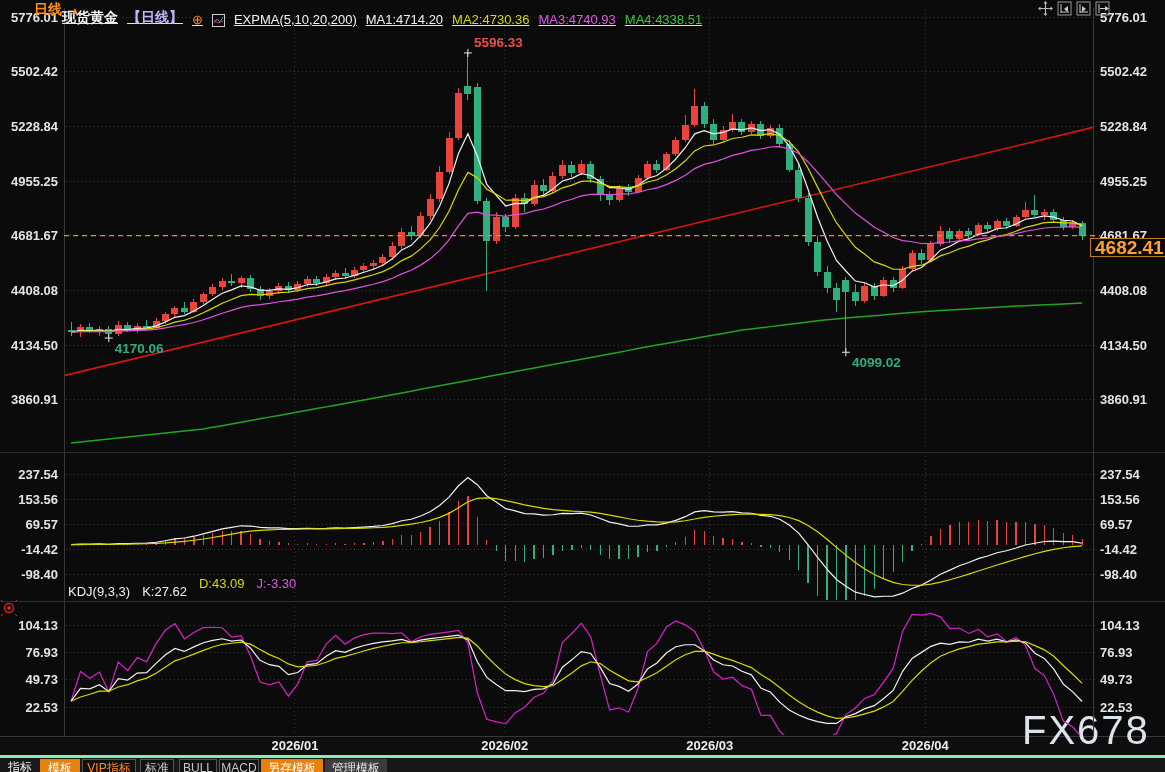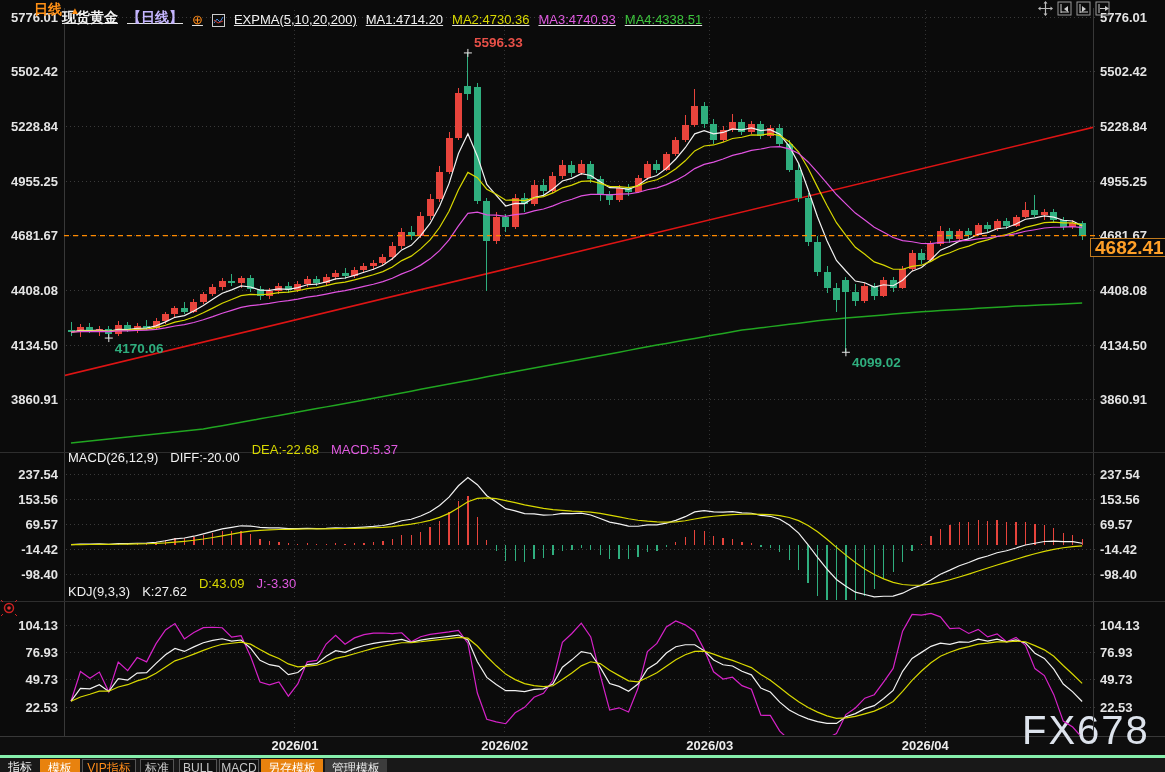--- a/index.html
+++ b/index.html
@@ -532,26 +532,20 @@
     <span class="icbtn">
       <svg width="15" height="15">
           <rect x="1" y="1" width="13" height="13" fill="none" stroke="#999999"></rect>
       <path d="M4 3v9" stroke="#cccccc"></path>
           <path d="M5 7.5h7" stroke="#cccccc"></path>
           <path d="M10 5l4 2.5-4 2.5z" fill="#cccccc"></path>
         </svg>
     </span>
   </div>
 
-  <div class="mhdr">
-    <span class="c-w">MACD(26,12,9)</span>
-    <span class="c-w">DIFF:-20.00</span>
-    <span class="c-y">DEA:-22.68</span>
-    <span class="c-m">MACD:5.37</span>
-  </div>
 
   <div class="khdr">
     <span class="c-w">KDJ(9,3,3)</span>
     <span class="c-w">K:27.62</span>
     <span class="c-y">D:43.09</span>
     <span class="c-m">J:-3.30</span>
   </div>
 
   <div class="pricebox">4682.41</div>
 

